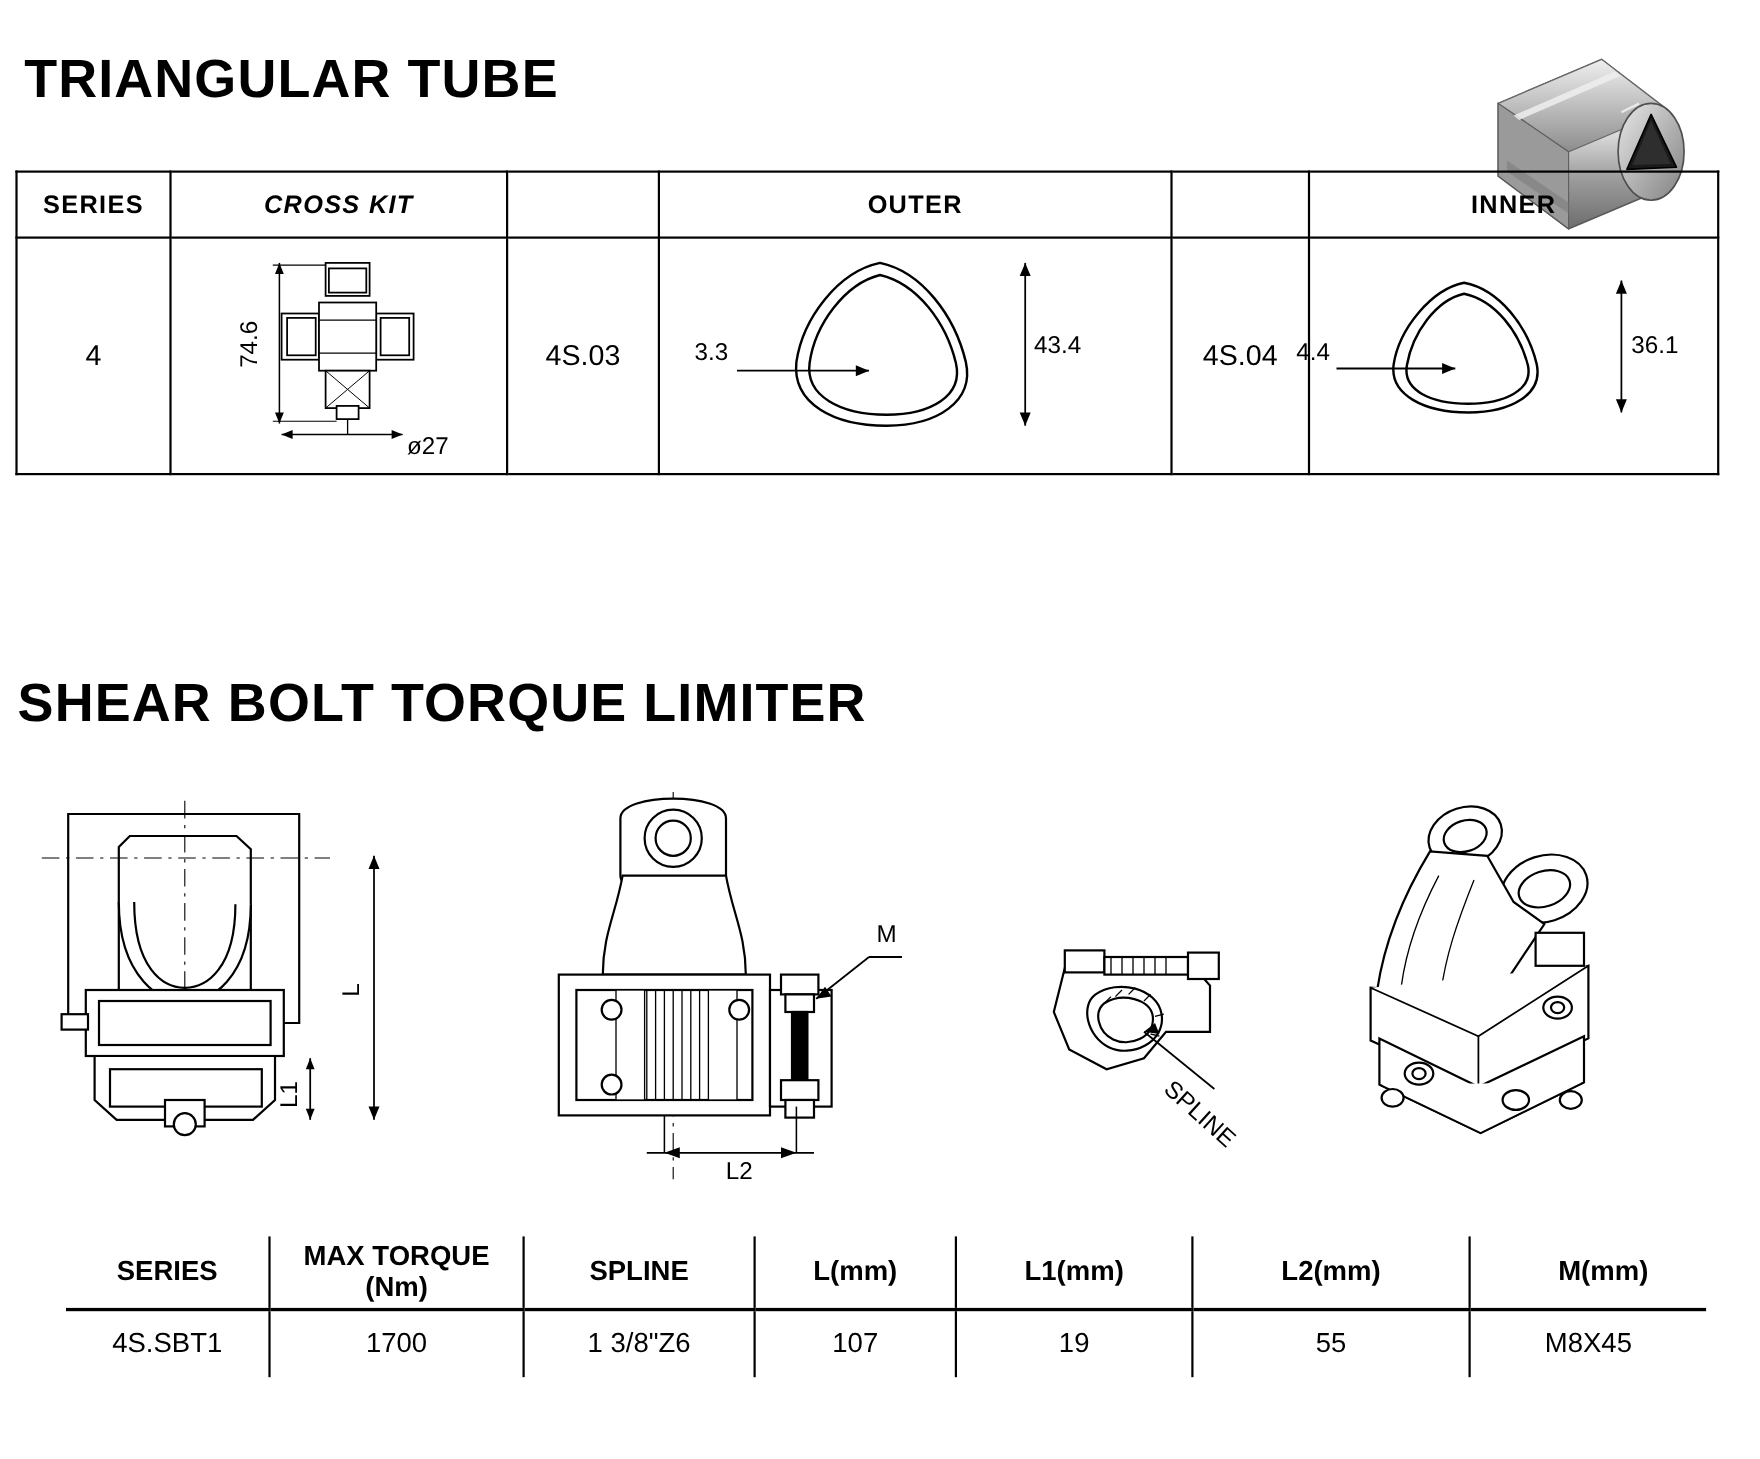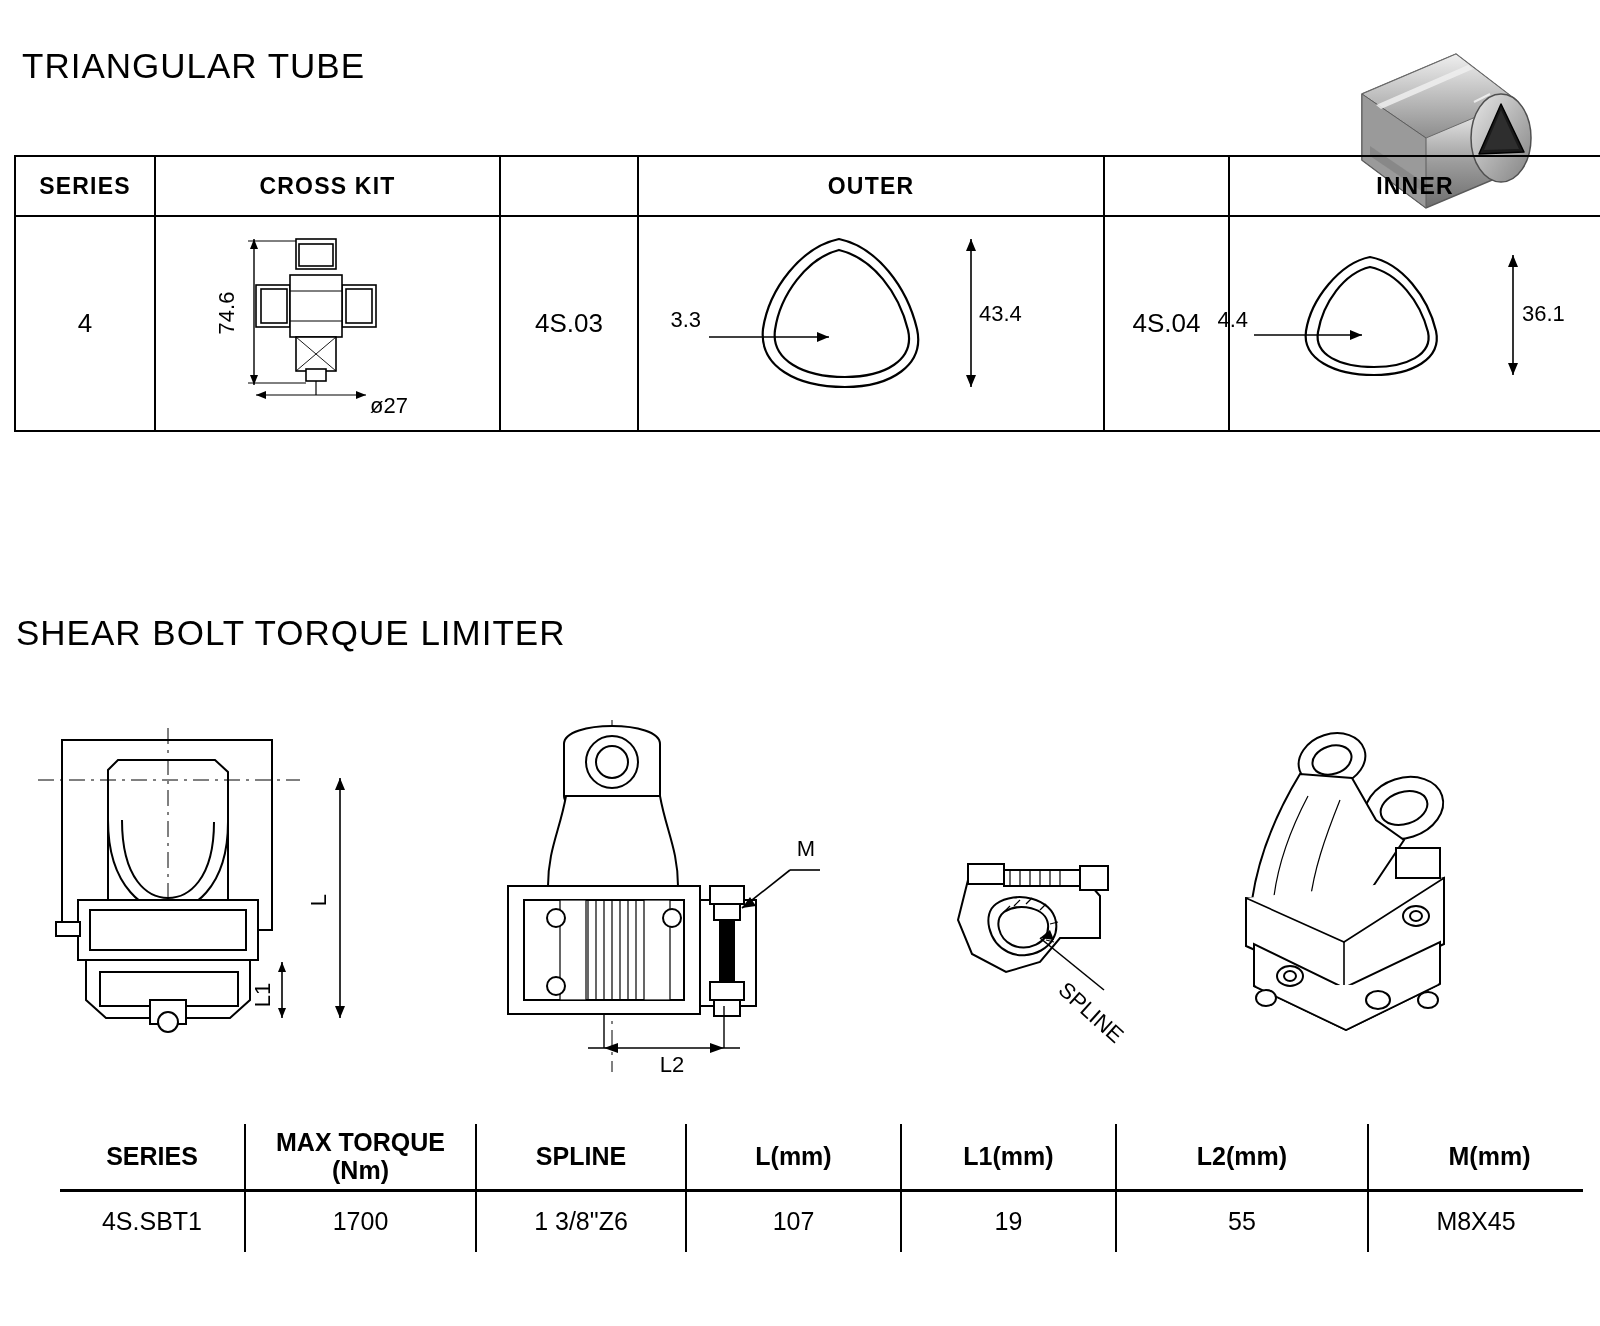--- a/index.html
+++ b/index.html
@@ -12,22 +12,22 @@
     width: 1600px;
     height: 1326px;
     font-family: "Liberation Sans", sans-serif;
     color: #000000;
     position: relative;
     overflow: hidden;
   }
 
   
   .section-title {
-    font-size: 35px;
-    font-weight: normal;
+    font-size: 49px;
+    font-weight: bold;
     letter-spacing: 1px;
     line-height: 1;
   }
   #title-triangular {
     position: absolute;
     left: 22px;
     top: 48px;
   }
   #title-shear {
     position: absolute;
@@ -55,21 +55,21 @@
     font-size: 23px;
     font-weight: bold;
     letter-spacing: 1.2px;
   }
   #tube-table tbody td {
     height: 215px;
     font-size: 26px;
     font-weight: normal;
   }
   .col-series { width: 140px; }
-  .col-crosskit { width: 345px; }
+  .col-crosskit { width: 306px; font-style: italic; }
   .col-code1 { width: 138px; }
   .col-outer { width: 466px; }
   .col-code2 { width: 125px; }
   .col-inner { width: 372px; }
 
   .cell-draw { position: relative; height: 100%; }
 
   
   #tube-photo {
     position: absolute;
@@ -114,21 +114,21 @@
   #spec-table tbody td {
     height: 62px;
     border-bottom: none;
   }
   #spec-table th:first-child, #spec-table td:first-child { border-left: none; }
   #spec-table th:last-child, #spec-table td:last-child { border-right: none; }
 
   .sp-c0 { width: 185px; }
   .sp-c1 { width: 231px; }
   .sp-c2 { width: 210px; }
-  .sp-c3 { width: 215px; }
+  .sp-c3 { width: 183px; }
   .sp-c4 { width: 215px; }
   .sp-c5 { width: 252px; }
   .sp-c6 { width: 215px; padding-left: 28px; }
 
   svg { display: block; overflow: visible; }
   .dim-text { font-family: "Liberation Sans", sans-serif; font-size: 22px; fill:#000; }
 </style>
 </head>
 <body>
 

